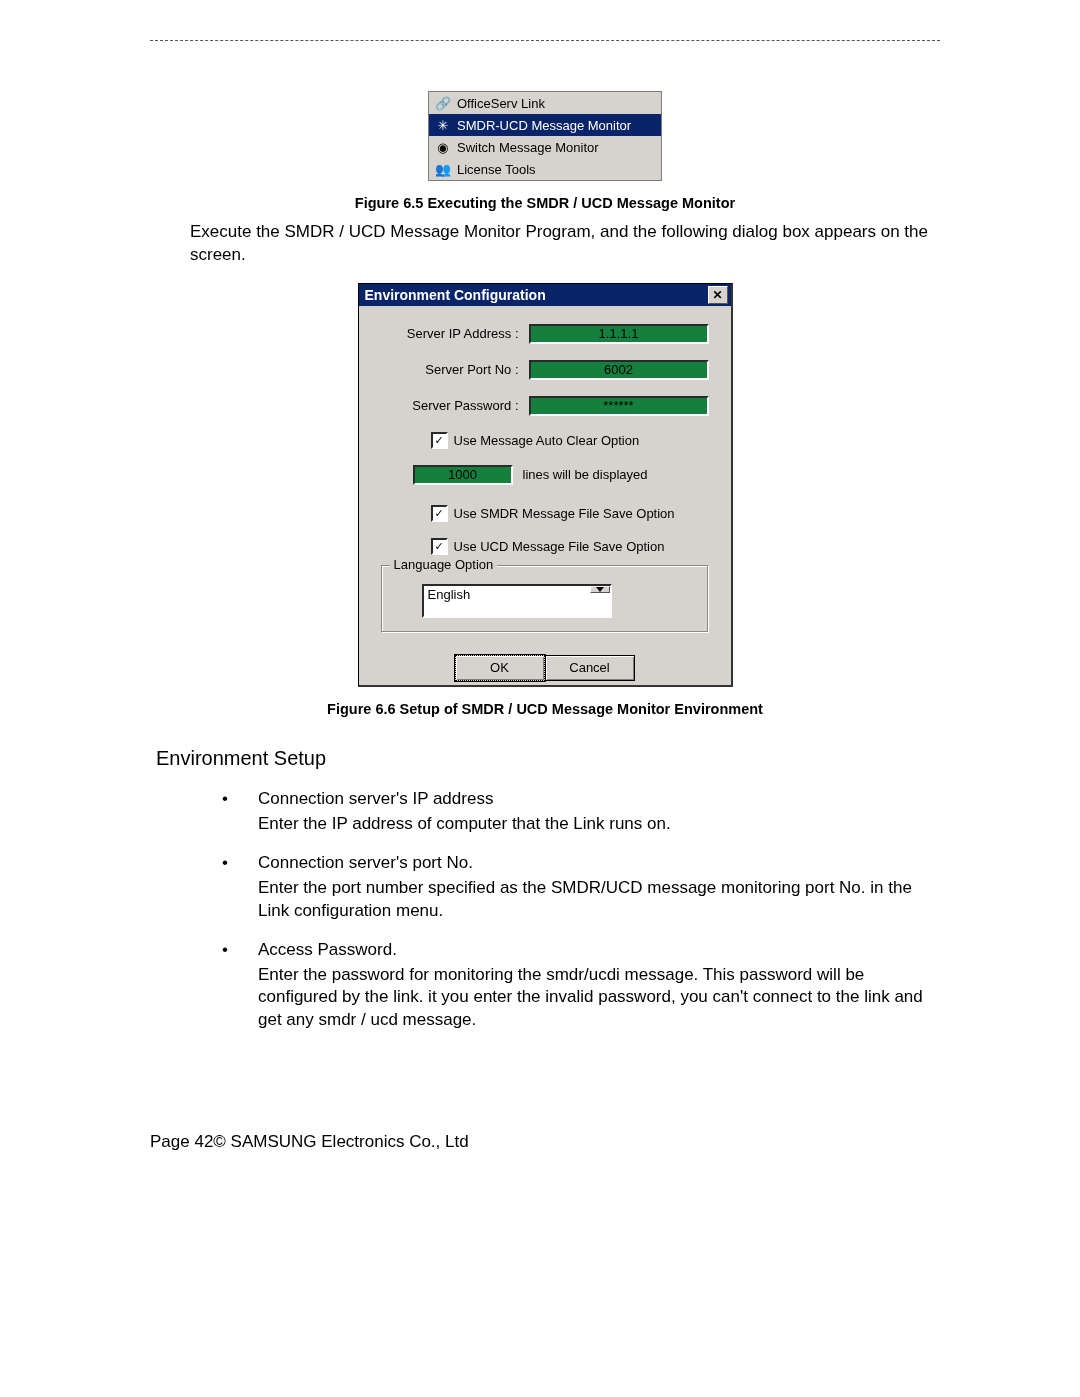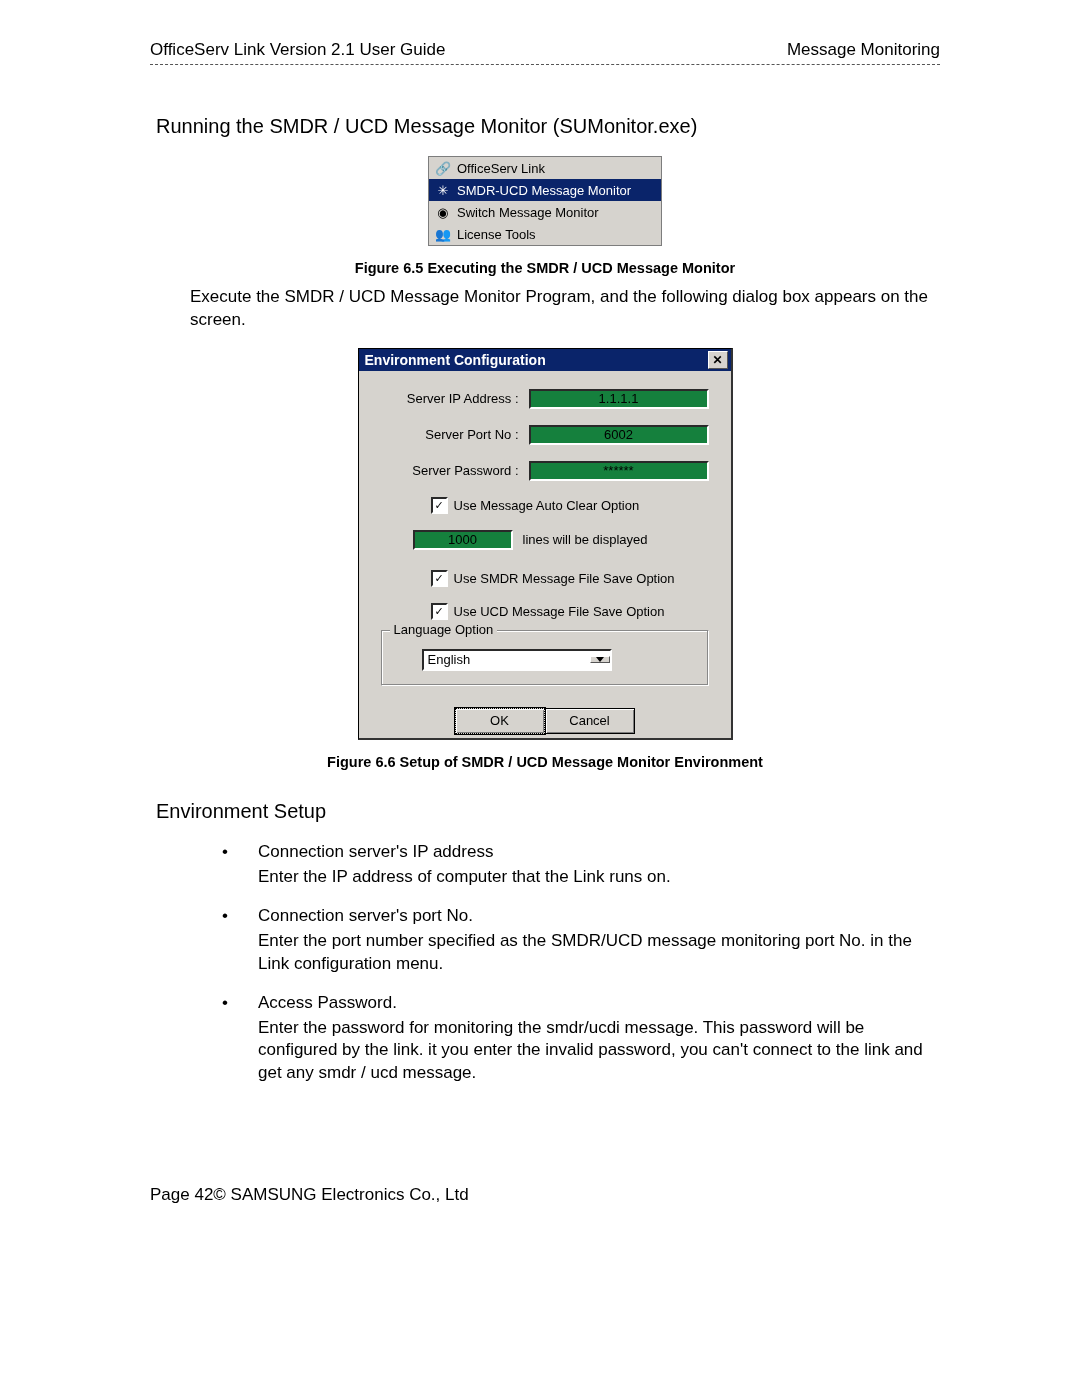--- a/index.html
+++ b/index.html
@@ -191,27 +191,27 @@
   .fieldset-legend {
     position: absolute;
     top: -9px; left: 8px;
     background: #d6d3ce;
     padding: 0 4px;
     font-size: 13px;
   }
   .win-select {
     display: flex;
     width: 190px;
-    height: 22px;
+    height: 34px;
     background: #fff;
     border: 2px inset #fff;
     border-top-color: #7d7d7d;
     border-left-color: #7d7d7d;
     box-sizing: border-box;
-    align-items: center;
+    align-items: flex-start;
   }
   .win-select .sel-text {
     flex: 1;
     padding: 1px 4px;
     font-size: 13px;
   }
   .win-select .sel-btn {
     width: 18px;
     background: #d6d3ce;
     border: 1px solid #fff;
@@ -237,27 +237,22 @@
   .win-button.default {
     border:1px dotted #000;
     outline: 1px solid #000;
   }
 </style>
 </head>
 <body>
 
 <div class="page">
 
-  <div class="header-row">
-    <span>OfficeServ Link Version 2.1 User Guide</span>
-    <span>Message Monitoring</span>
-  </div>
   <hr class="header-divider">
 
-  <h2 class="section-title">Running the SMDR / UCD Message Monitor (SUMonitor.exe)</h2>
 
   <div class="startmenu">
     <div class="startmenu-item">
       <span class="sm-icon">🔗</span>
       <span>OfficeServ Link</span>
     </div>
     <div class="startmenu-item selected">
       <span class="sm-icon">✳</span>
       <span>SMDR-UCD Message Monitor</span>
     </div>

